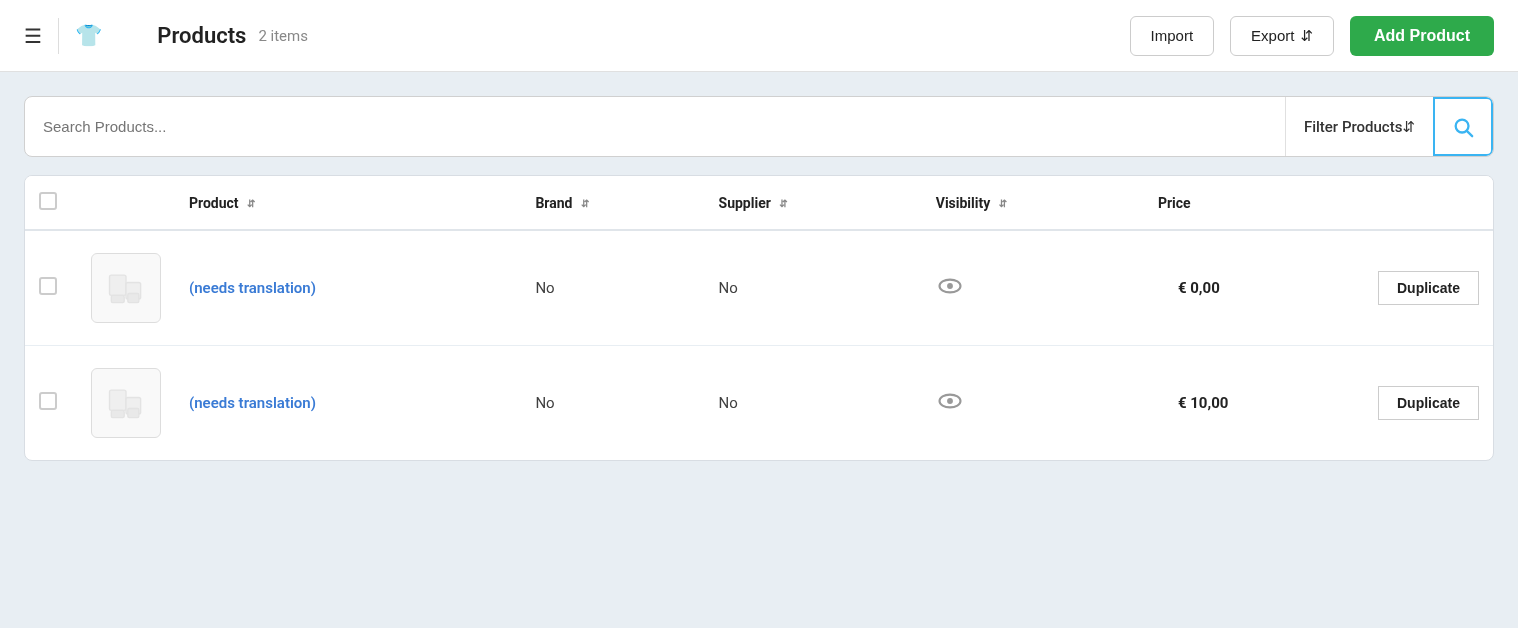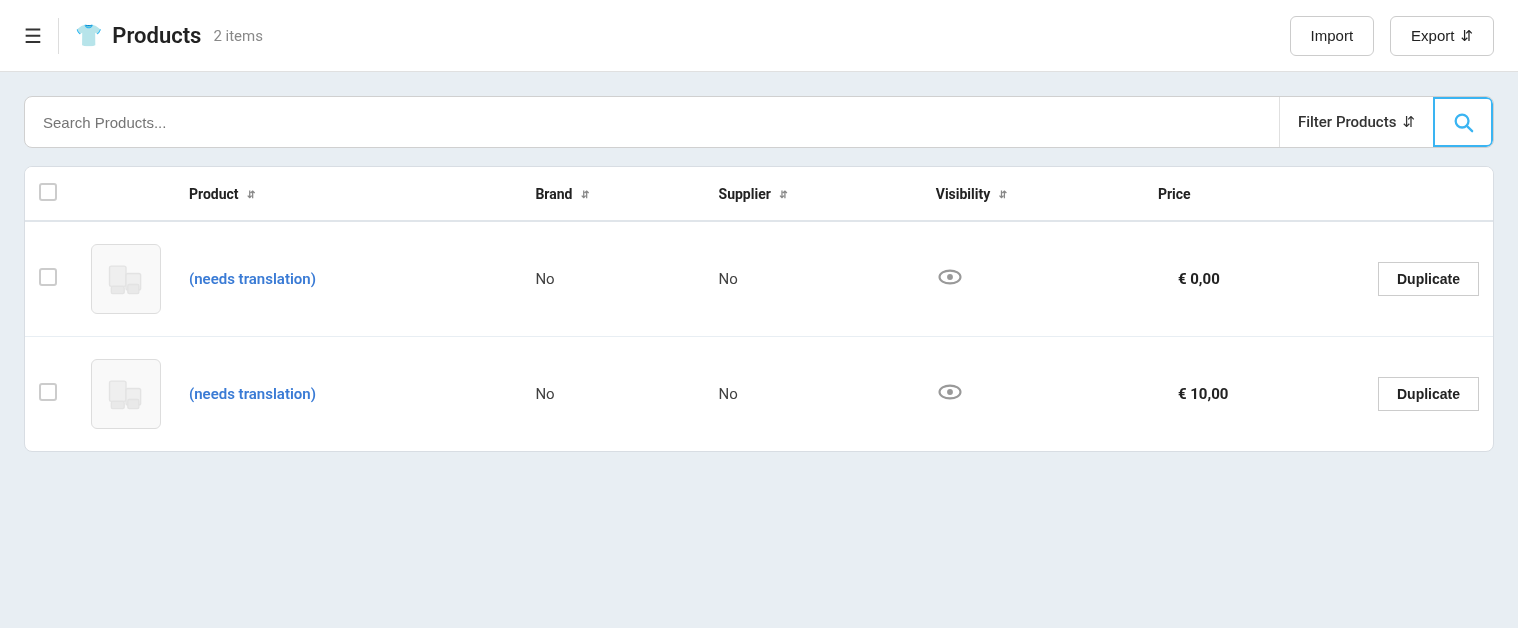--- a/index.html
+++ b/index.html
@@ -33,20 +33,21 @@
     .header-icon {
       font-size: 22px;
       margin-right: 10px;
       color: #333;
     }
     .header-title {
       font-size: 22px;
       font-weight: 600;
       color: #222;
       margin-right: 12px;
+      margin-left: 45px;
     }
     .header-count {
       font-size: 15px;
       color: #888;
       font-weight: 400;
     }
     .header-actions {
       margin-left: auto;
       display: flex;
       gap: 16px;
@@ -80,38 +81,37 @@
       padding: 24px 24px;
     }
 
     
     .search-bar {
       background: #fff;
       border: 1.5px solid #d0d0d0;
       border-radius: 8px;
       display: flex;
       align-items: center;
-      height: 52px;
+      height: 61px;
       margin-bottom: 18px;
       overflow: hidden;
     }
     .search-input {
       flex: 1;
       border: none;
       outline: none;
       font-size: 15px;
       color: #aaa;
       padding: 0 18px;
       height: 100%;
       background: transparent;
     }
     .filter-products {
       display: flex;
       align-items: center;
-      gap: 6px;
       padding: 0 18px;
       border-left: 1px solid #e0e0e0;
       height: 100%;
       font-size: 15px;
       color: #333;
       font-weight: 500;
       cursor: pointer;
       white-space: nowrap;
     }
     .search-btn {
@@ -248,20 +248,21 @@
   <div class="divider-v"></div>
   <span class="header-icon">👕</span>
   <span class="header-title">Products</span>
   <span class="header-count">2 items</span>
   <div class="header-actions">
     <button class="btn-secondary">Import</button>
     <button class="btn-secondary">
       <span>Export</span>
       <span>⇵</span>
     </button>
+    <button class="btn-primary">Add Product</button>
   </div>
 </div>
 
 <div class="content">
 
   <div class="search-bar">
     <input class="search-input" type="text" placeholder="Search Products..." style="">
     <div class="filter-products">
       <span>Filter Products</span>
       <span>⇵</span>

